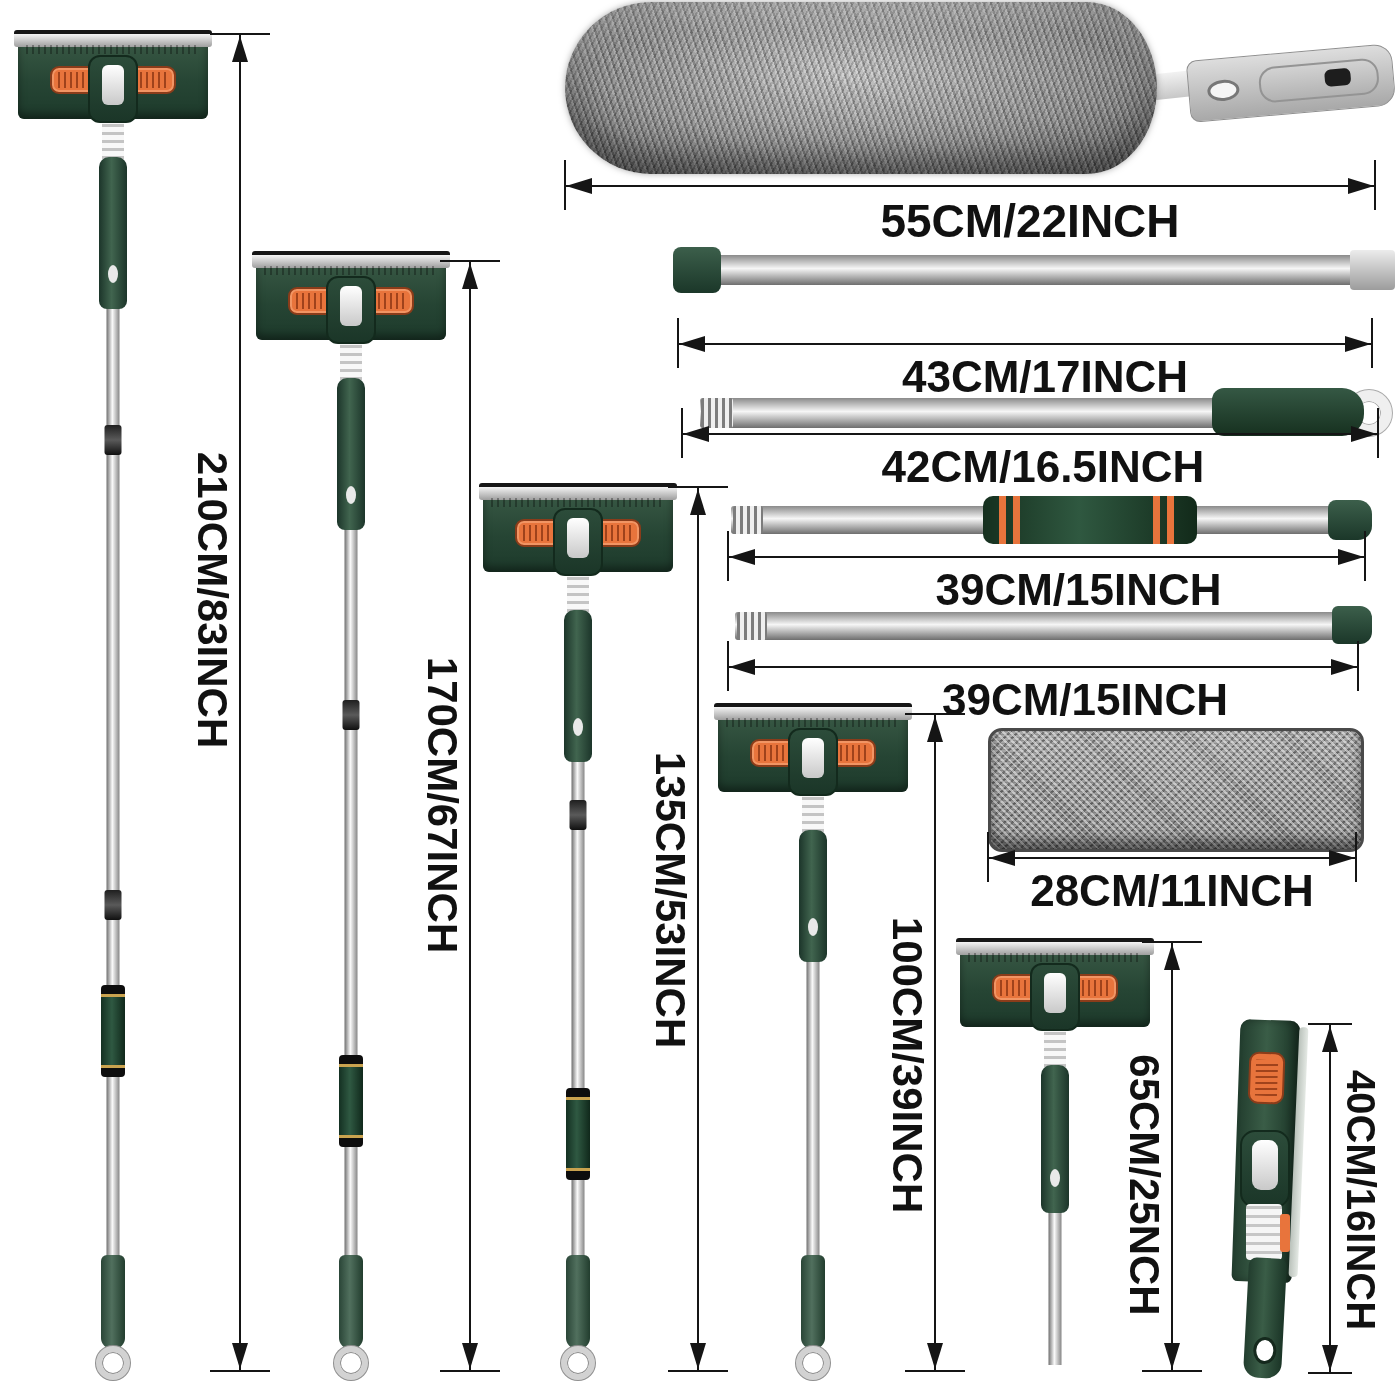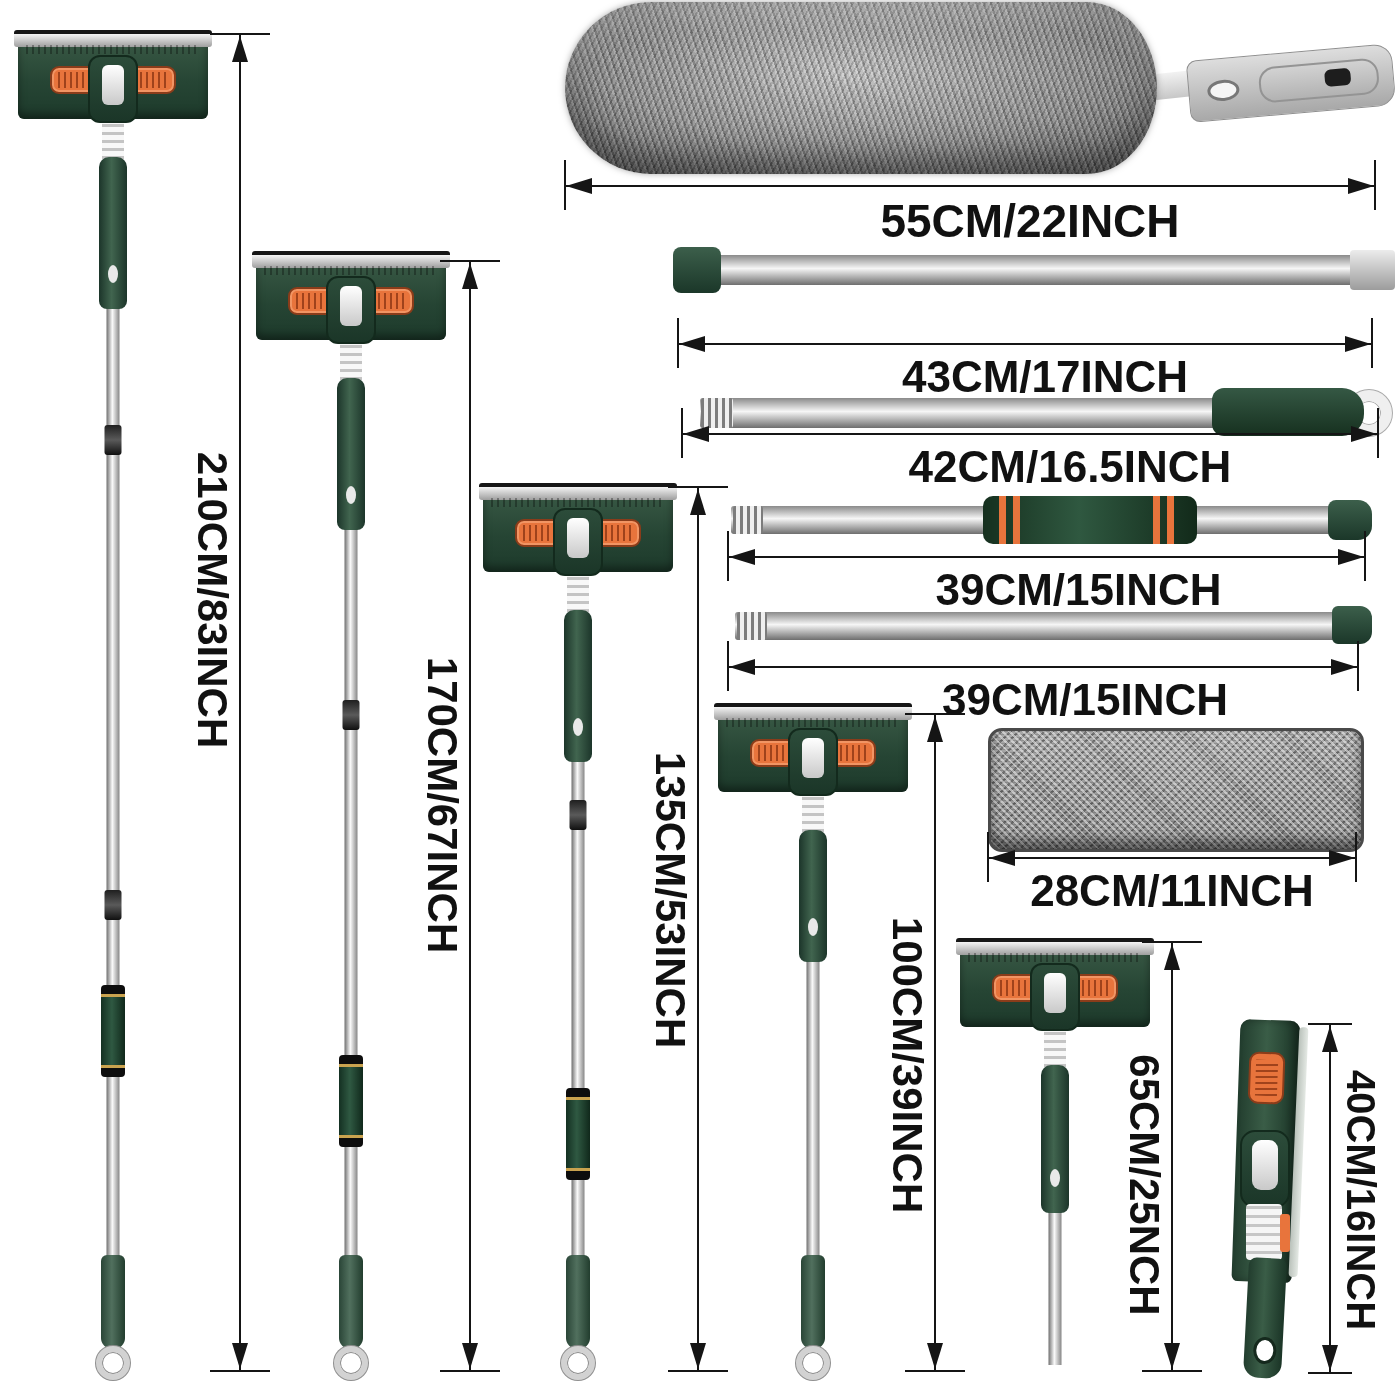--- a/index.html
+++ b/index.html
@@ -339,21 +339,21 @@
   <div class="shaft" style="left:700px;top:398px;width:530px;height:30px;"></div>
   <div class="ridges" style="left:701px;top:398px;width:32px;height:30px;"></div>
   <div class="loop" style="left:1346px;top:390px;"></div>
   <div class="grip42" style="left:1212px;top:388px;width:152px;height:48px;"></div>
   <div class="hdim" style="left:682px;top:434px;width:696px;">
     <div class="hline"></div>
     <div class="htick-l"></div>
     <div class="htick-r"></div>
     <div class="arr-l"></div>
     <div class="arr-r"></div>
-    <div class="hlabel" style="margin-left:40px;">42CM/16.5INCH</div>
+    <div class="hlabel" style="margin-left:13px;">42CM/16.5INCH</div>
   </div>
 
   <div class="shaft" style="left:731px;top:506px;width:603px;height:28px;"></div>
   <div class="ridges" style="left:733px;top:506px;width:30px;height:28px;"></div>
   <div class="grip39" style="left:983px;top:496px;width:214px;height:48px;"></div>
   <div class="cap-green" style="left:1328px;top:500px;width:44px;height:40px;border-radius:8px 14px 14px 8px;"></div>
   <div class="hdim" style="left:728px;top:557px;width:637px;">
     <div class="hline"></div>
     <div class="htick-l"></div>
     <div class="htick-r"></div>

